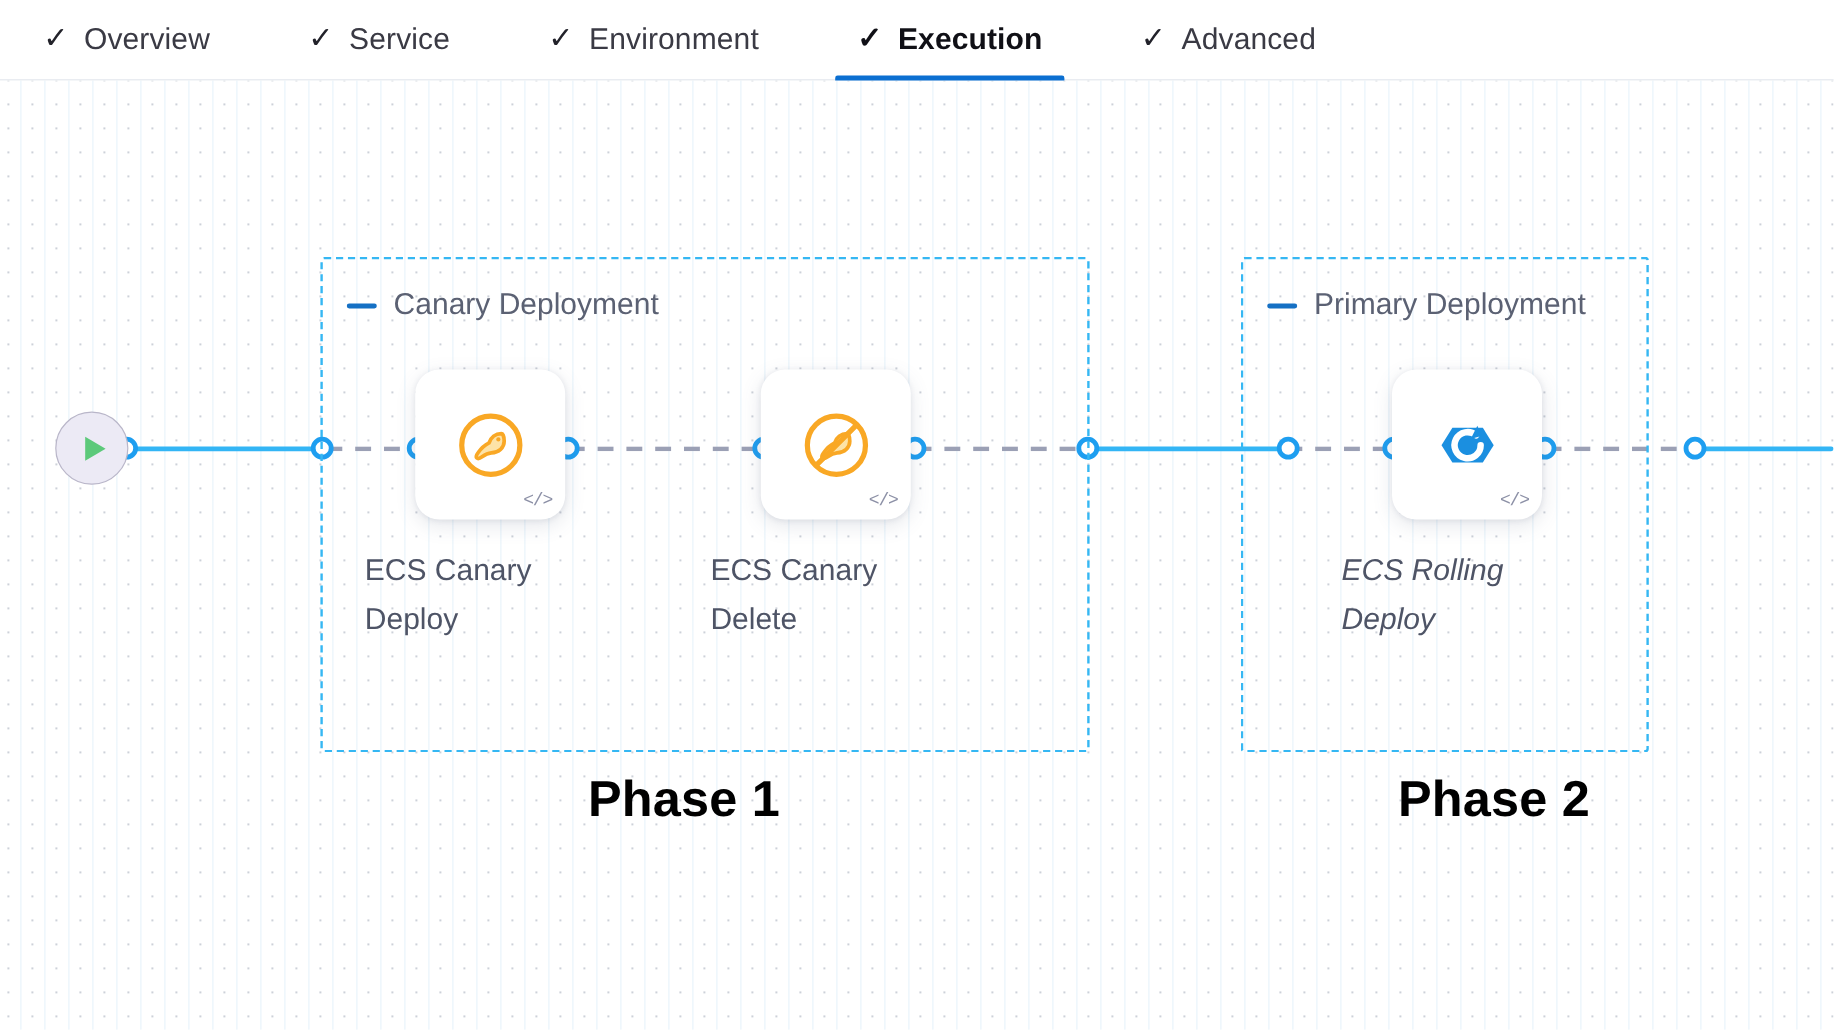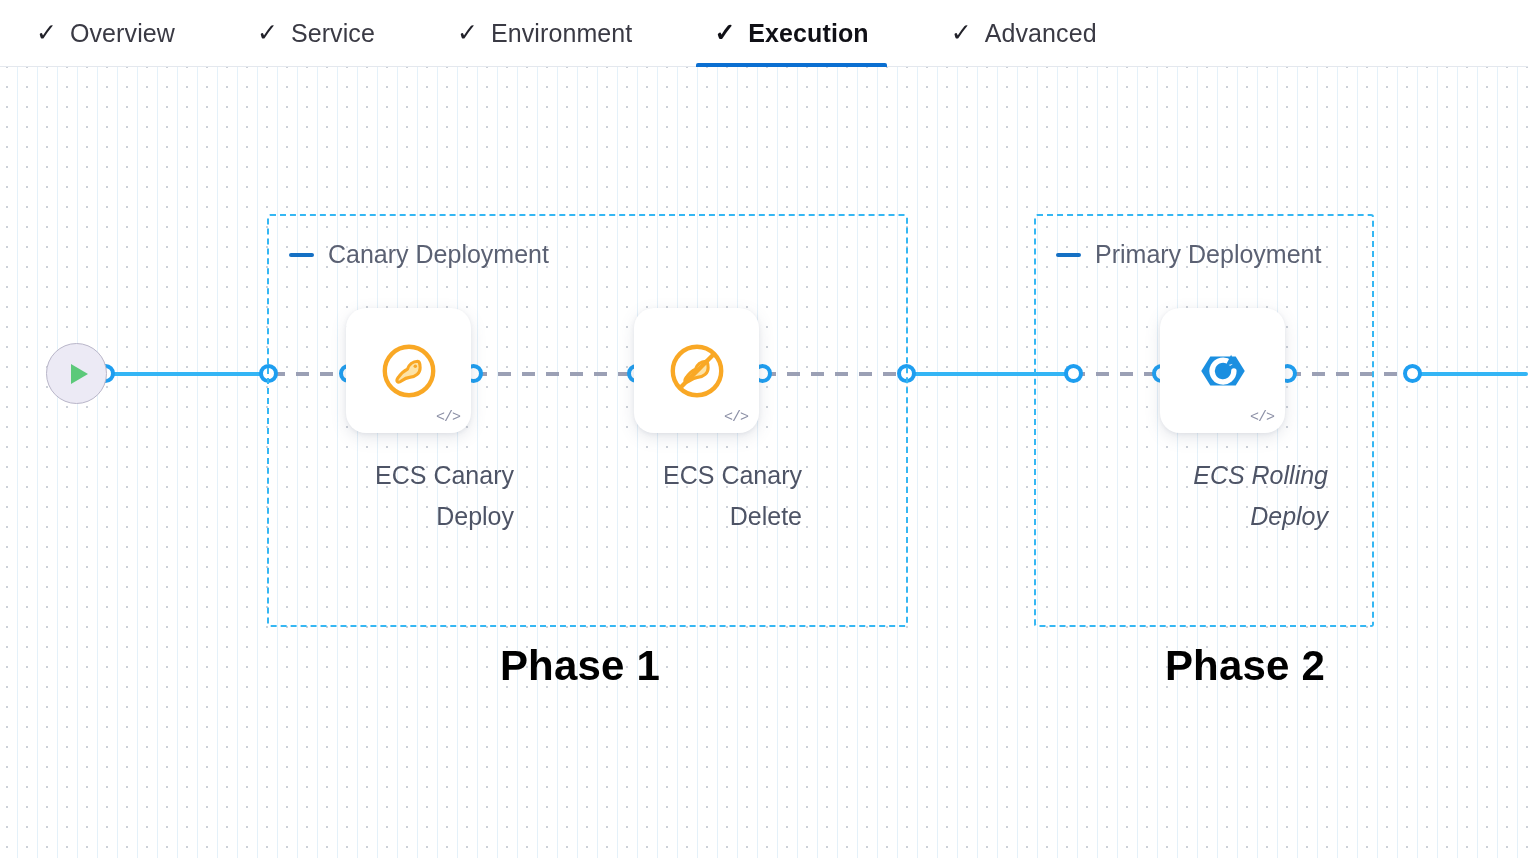--- a/index.html
+++ b/index.html
@@ -178,21 +178,21 @@
     position: absolute;
     inset: 0;
     display: flex;
     align-items: center;
     justify-content: center;
   }
   .node-label {
     position: absolute;
     top: 388px;
     width: 210px;
-    text-align: right;
+    text-align: left;
     font-size: 25px;
     line-height: 41px;
     color: #4e5466;
     pointer-events: none;
   }
 
   
   .phase {
     position: absolute;
     top: 575px;
@@ -319,16 +319,16 @@
         <path d="M34 33 h10" stroke="#1b8fe0" stroke-width="0"></path>
       </svg>
     </span>
     <span class="code-badge">&lt;/&gt;</span>
   </div>
   <div class="node-label" style="left:1118px;font-style:italic;">
     <div>ECS Rolling</div>
     <div>Deploy</div>
   </div>
 
-  <div class="phase" style="left:420px;text-align:center;">Phase 1</div>
+  <div class="phase" style="left:410px;text-align:center;">Phase 1</div>
   <div class="phase" style="left:1085px;">Phase 2</div>
 
 </div>
 
 </body></html>

